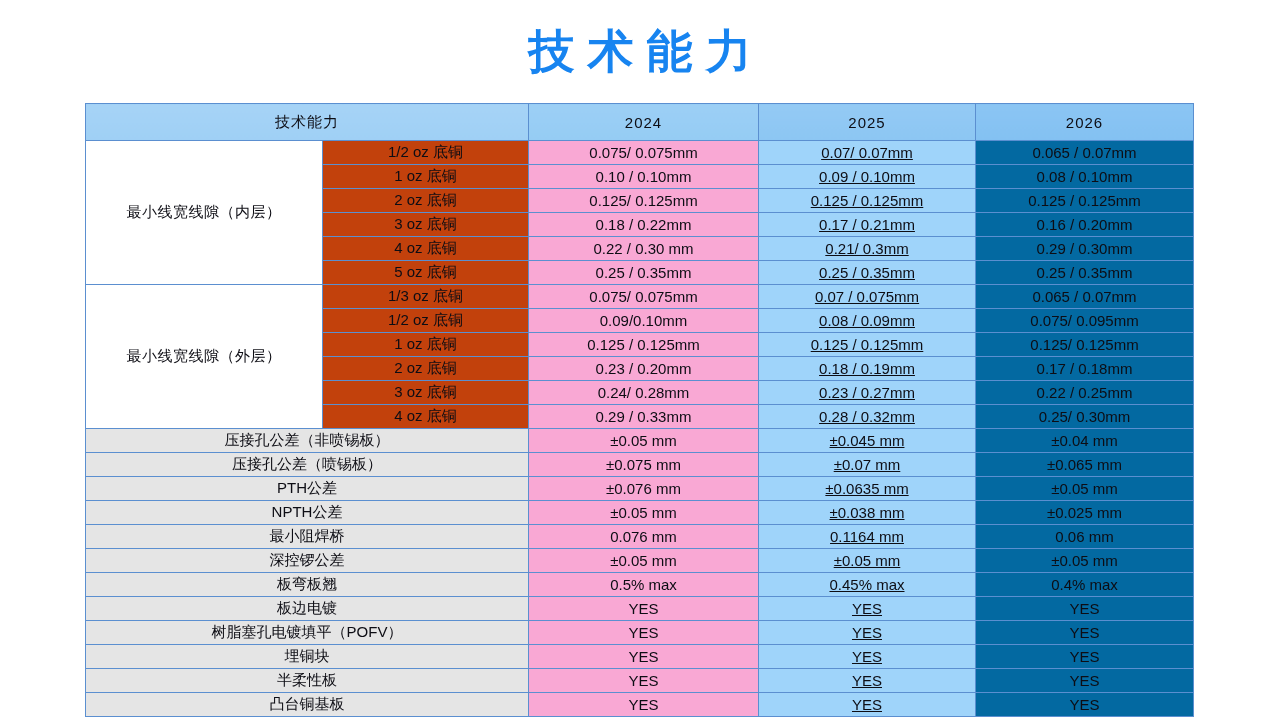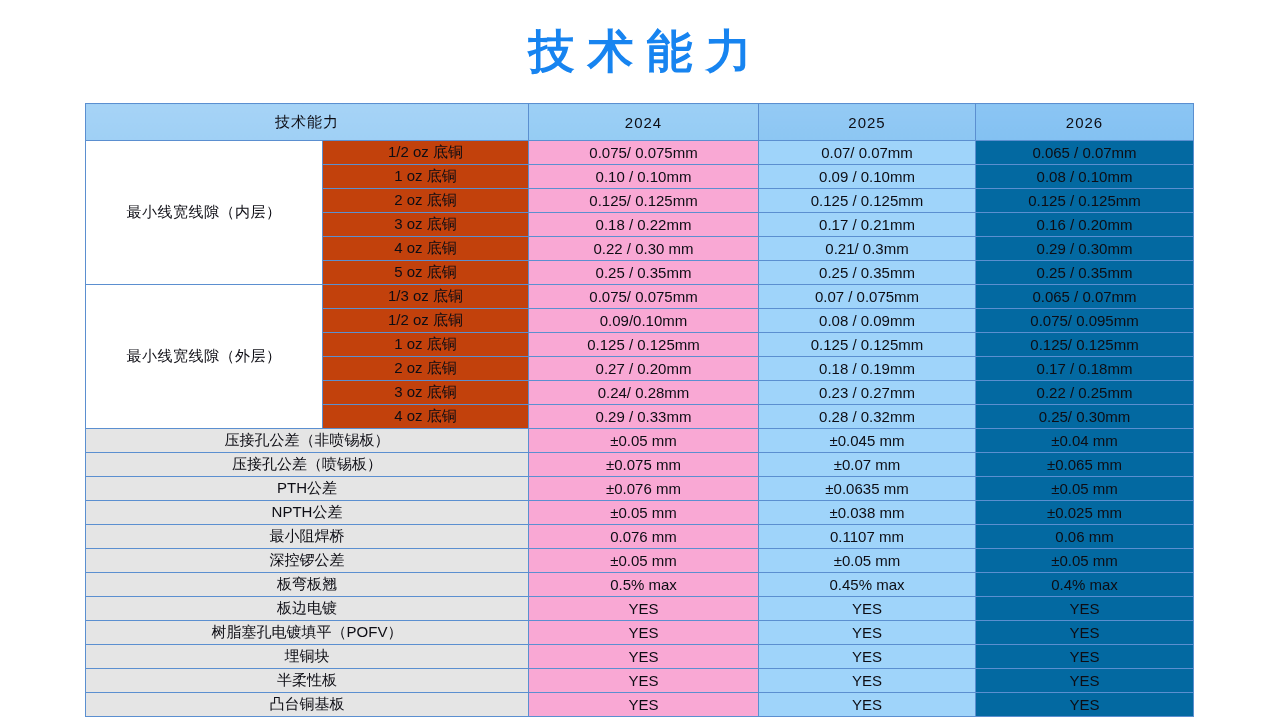--- a/index.html
+++ b/index.html
@@ -86,21 +86,21 @@
   }
   td.sub-label {
     background: #c2410c;
     font-size: 16px;
   }
   td.full-label {
     background: #e5e5e5;
     font-size: 17px;
   }
   td.v1 { background: #f9a8d4; }
-  td.v2 { background: #9fd4fa; }
+  td.v2 { background: #9fd4fa; text-decoration: underline; }
   td.v3 { background: #0369a1; }
 
   
   col.c-group { width: 237px; }
   col.c-sub   { width: 206px; }
   col.c-y1    { width: 230px; }
   col.c-y2    { width: 217px; }
   col.c-y3    { width: 218px; }
 </style>
 </head>
@@ -177,21 +177,21 @@
           <td class="v3">0.075/ 0.095mm</td>
         </tr>
         <tr>
           <td class="sub-label">1 oz 底铜</td>
           <td class="v1">0.125 / 0.125mm</td>
           <td class="v2">0.125 / 0.125mm</td>
           <td class="v3">0.125/ 0.125mm</td>
         </tr>
         <tr>
           <td class="sub-label">2 oz 底铜</td>
-          <td class="v1">0.27 / 0.20mm</td>
+          <td class="v1">0.23 / 0.20mm</td>
           <td class="v2">0.18 / 0.19mm</td>
           <td class="v3">0.17 / 0.18mm</td>
         </tr>
         <tr>
           <td class="sub-label">3 oz 底铜</td>
           <td class="v1">0.24/ 0.28mm</td>
           <td class="v2">0.23 / 0.27mm</td>
           <td class="v3">0.22 / 0.25mm</td>
         </tr>
         <tr>
@@ -220,21 +220,21 @@
         </tr>
         <tr>
           <td class="full-label" colspan="2">NPTH公差</td>
           <td class="v1">±0.05 mm</td>
           <td class="v2">±0.038 mm</td>
           <td class="v3">±0.025 mm</td>
         </tr>
         <tr>
           <td class="full-label" colspan="2">最小阻焊桥</td>
           <td class="v1">0.076 mm</td>
-          <td class="v2">0.1107 mm</td>
+          <td class="v2">0.1164 mm</td>
           <td class="v3">0.06 mm</td>
         </tr>
         <tr>
           <td class="full-label" colspan="2">深控锣公差</td>
           <td class="v1">±0.05 mm</td>
           <td class="v2">±0.05 mm</td>
           <td class="v3">±0.05 mm</td>
         </tr>
         <tr>
           <td class="full-label" colspan="2">板弯板翘</td>

